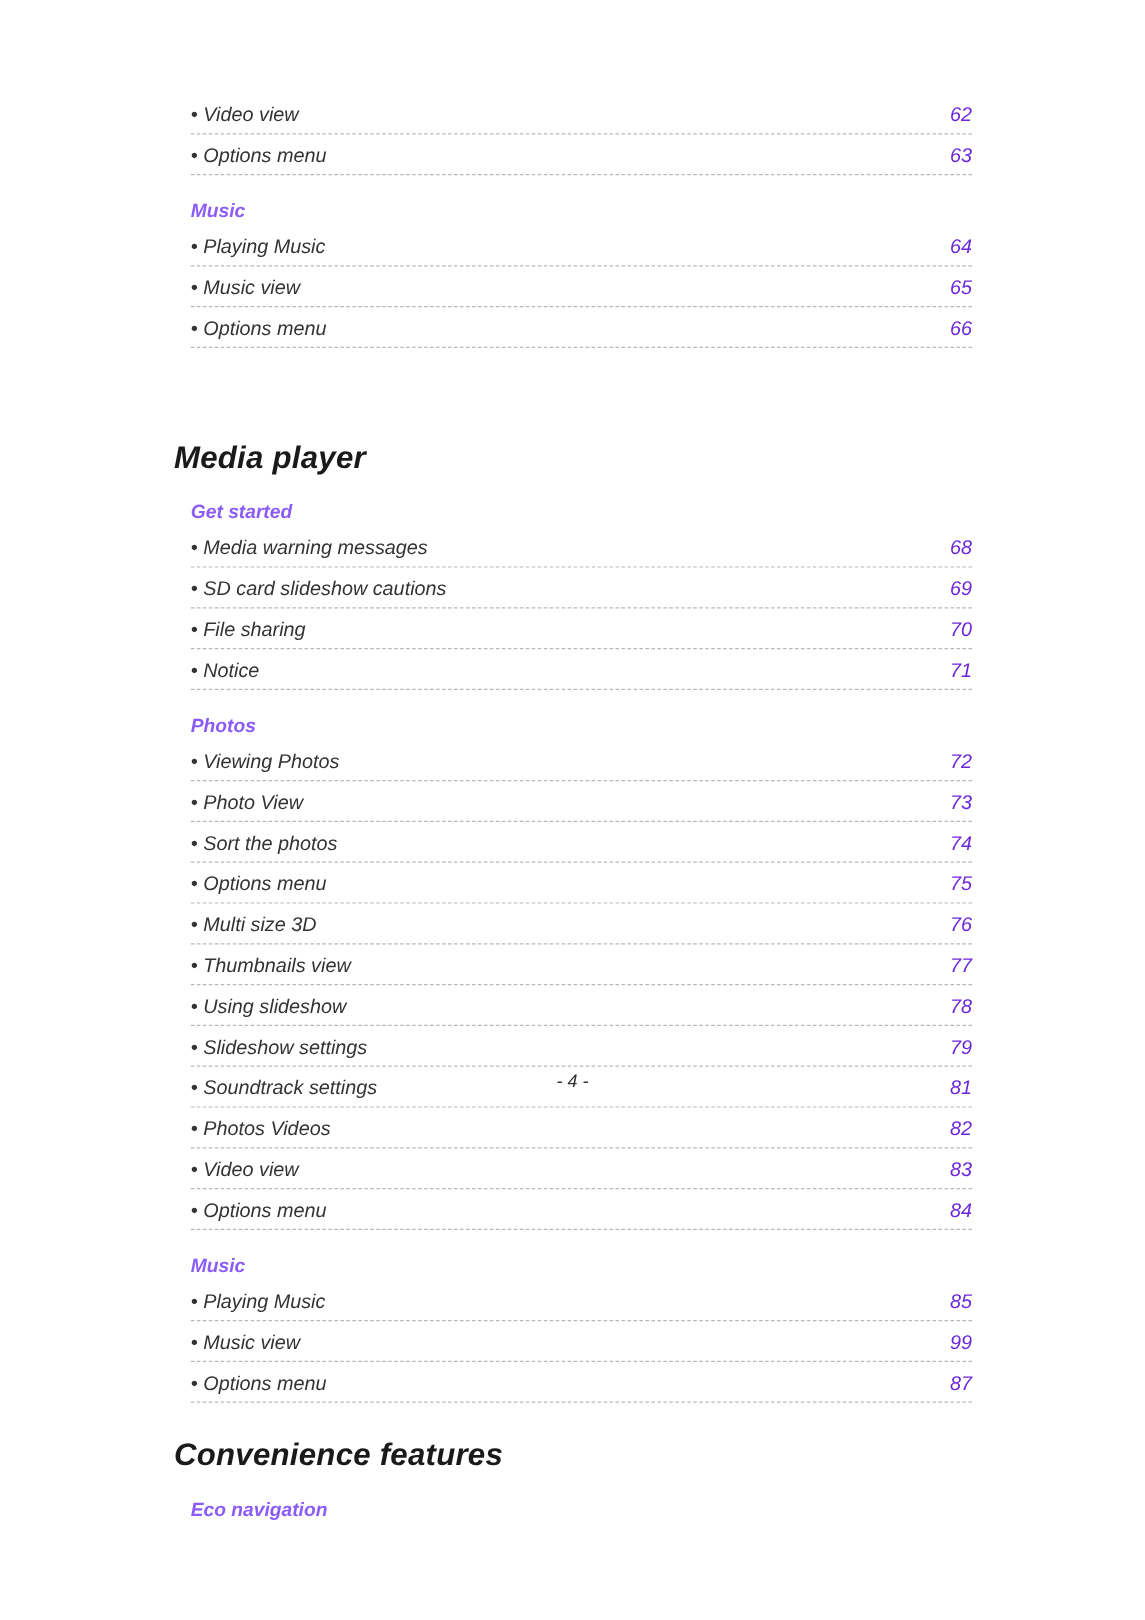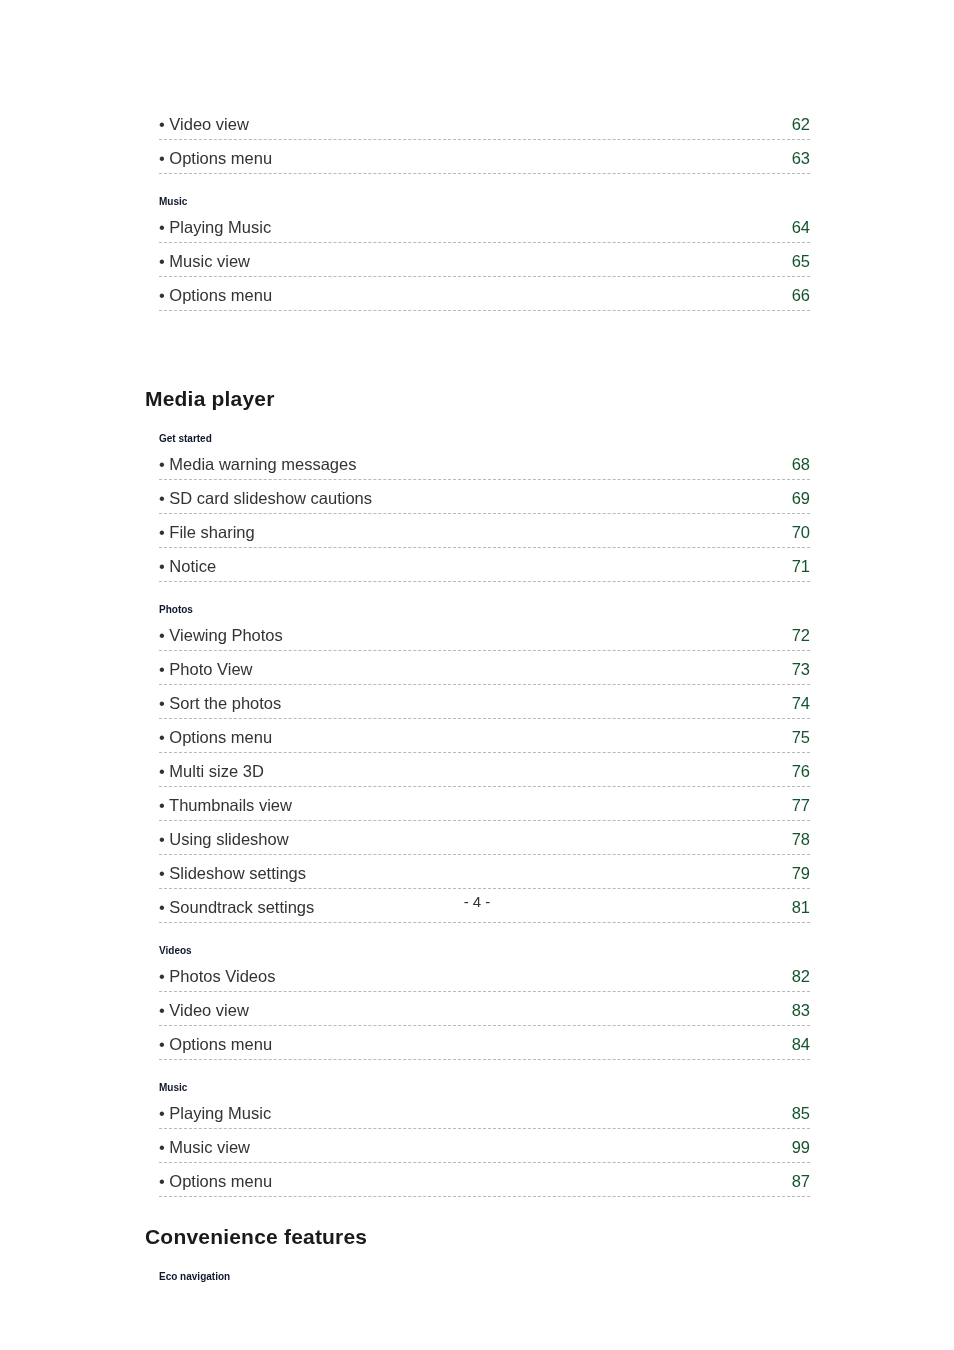--- a/index.html
+++ b/index.html
@@ -12,38 +12,39 @@
     height: 1350px;
     font-family: "Liberation Sans", sans-serif;
     color: #2b2b2b;
     position: relative;
   }
   .page {
     position: relative;
     width: 954px;
     height: 948px;
     box-sizing: border-box;
-    padding: 106px 145px 0 145px;
+    padding: 78px 145px 0 145px;
+    font-style: italic;
   }
   .toc {
     width: 665px;
   }
   
   .chapter {
-    font-size: 21px;
+    font-size: 26px;
     font-weight: bold;
     color: #1a1a1a;
     letter-spacing: 0.2px;
   }
   .chapter.first-chapter { margin-top: 48px; }
   
   .section {
-    font-size: 10px;
+    font-size: 16px;
     font-weight: bold;
-    color: #0f172a;
+    color: #8b5cf6;
     margin-left: 14px;
     margin-top: 22px;
     margin-bottom: 2px;
   }
   
   .entry {
     display: flex;
     align-items: flex-end;
     margin-left: 14px;
     height: 34px;
@@ -55,21 +56,21 @@
     color: #333333;
     white-space: nowrap;
     padding-bottom: 7px;
     line-height: 1;
   }
   .entry .filler {
     flex: 1 1 auto;
   }
   .entry .page-num {
     font-size: 16.5px;
-    color: #14532d;
+    color: #6d28d9;
     padding-bottom: 7px;
     line-height: 1;
     text-align: right;
     min-width: 24px;
   }
   .spacer-block { height: 28px; }
   .footer {
     position: absolute;
     left: 0;
     right: 0;
@@ -172,21 +173,20 @@
       <div class="entry">
         <span class="label">• Slideshow settings</span>
         <span class="filler"></span>
         <span class="page-num">79</span>
       </div>
       <div class="entry">
         <span class="label">• Soundtrack settings</span>
         <span class="filler"></span>
         <span class="page-num">81</span>
       </div>
-      <div class="section">Videos</div>
       <div class="entry">
         <span class="label">• Photos Videos</span>
         <span class="filler"></span>
         <span class="page-num">82</span>
       </div>
       <div class="entry">
         <span class="label">• Video view</span>
         <span class="filler"></span>
         <span class="page-num">83</span>
       </div>

